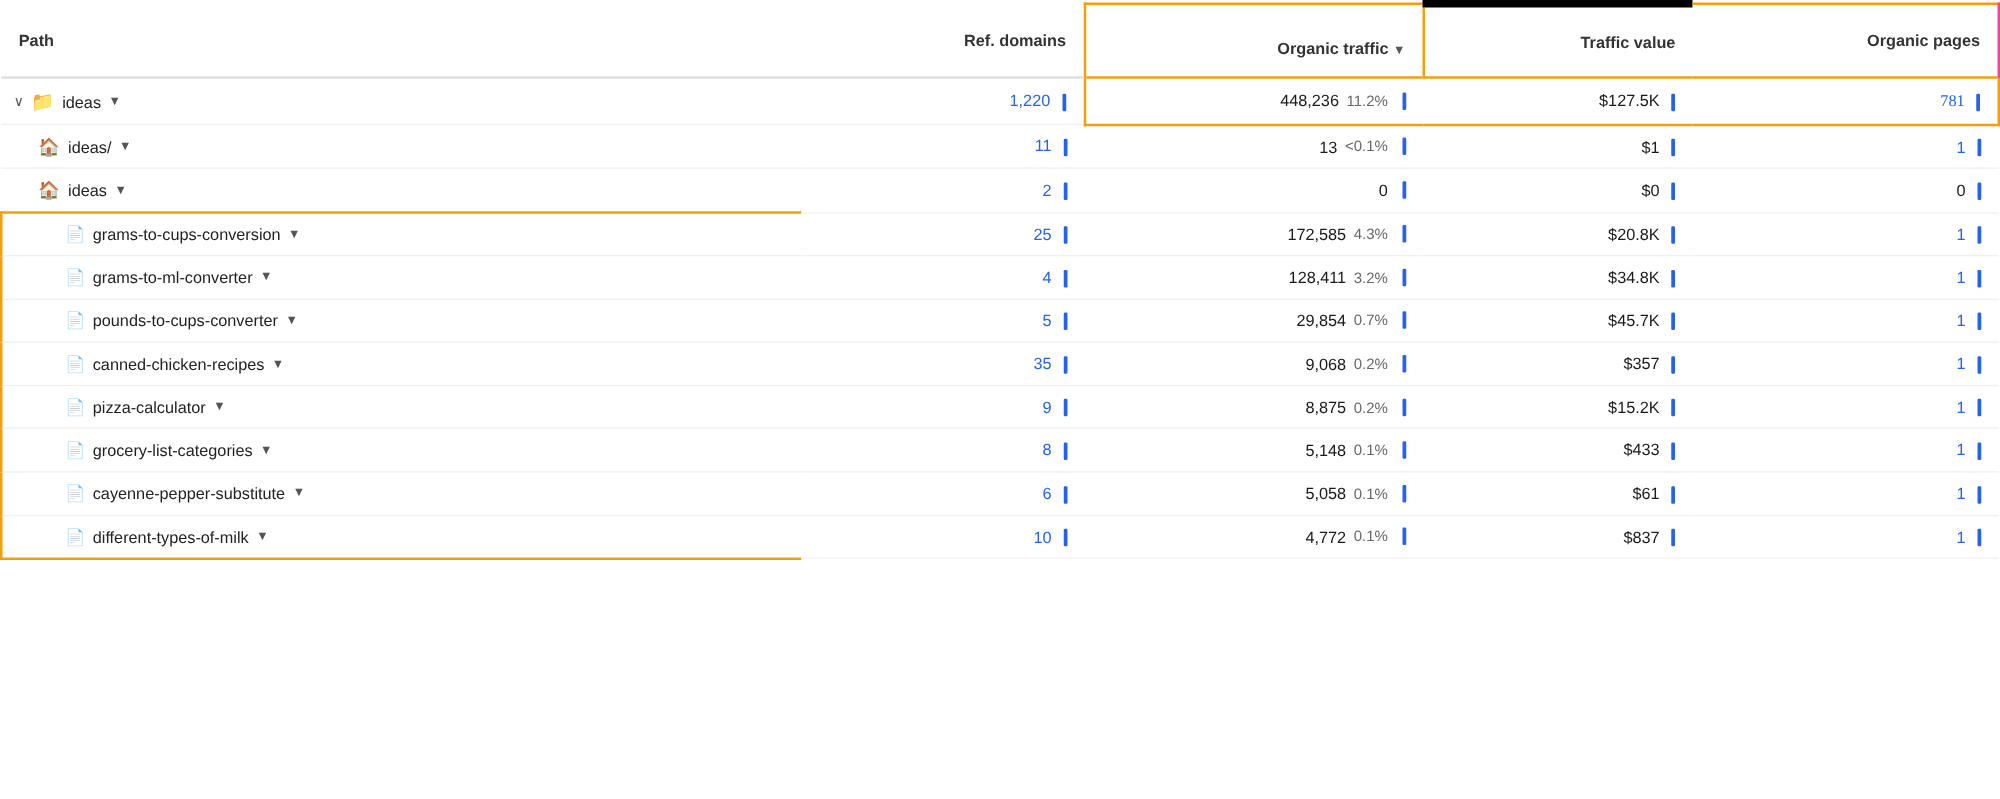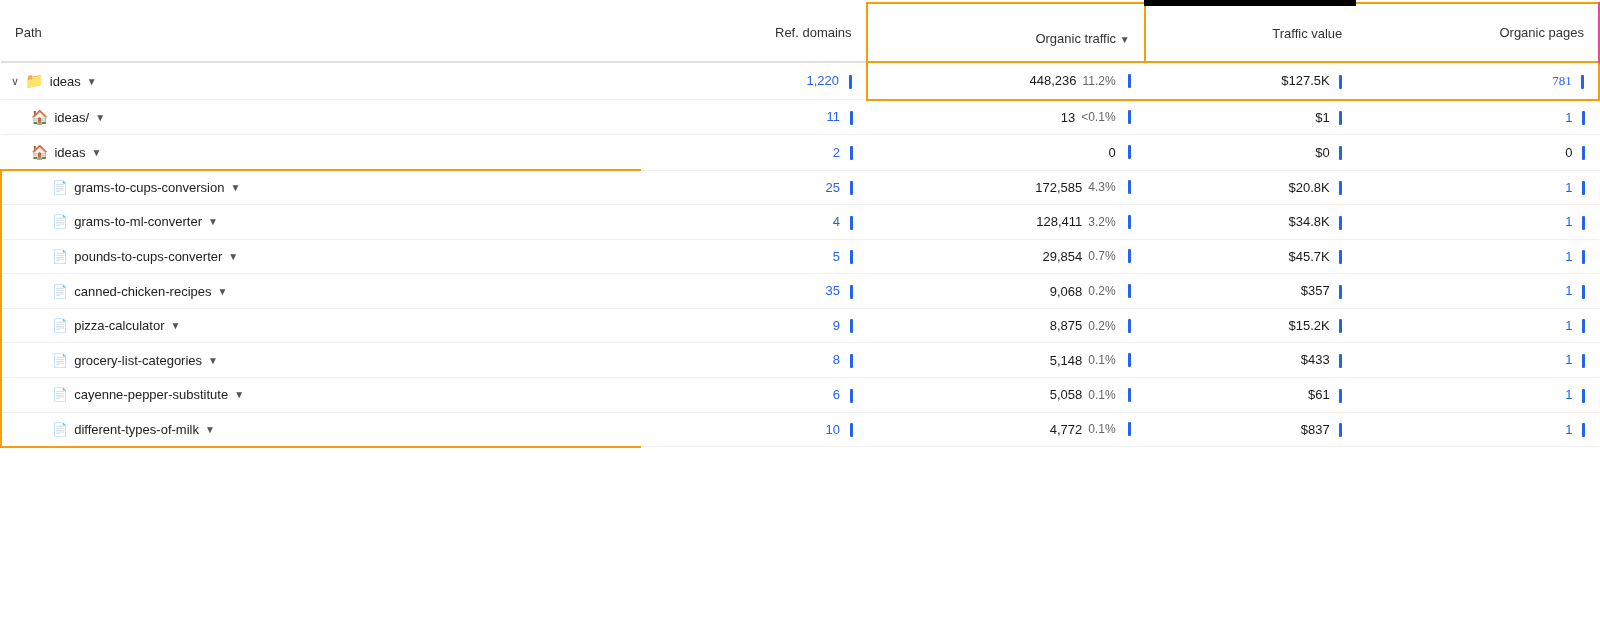--- a/index.html
+++ b/index.html
@@ -15,21 +15,21 @@
     }
     table {
       width: 100%;
       border-collapse: collapse;
     }
     thead tr {
       border-bottom: 2px solid #e0e0e0;
     }
     thead th {
       padding: 20px 14px;
-      font-weight: 400;
+      font-weight: 700;
       color: #333;
       text-align: right;
       font-size: 13px;
       white-space: nowrap;
     }
     thead th.path-col {
       text-align: left;
       width: 640px;
     }
     tbody tr {

